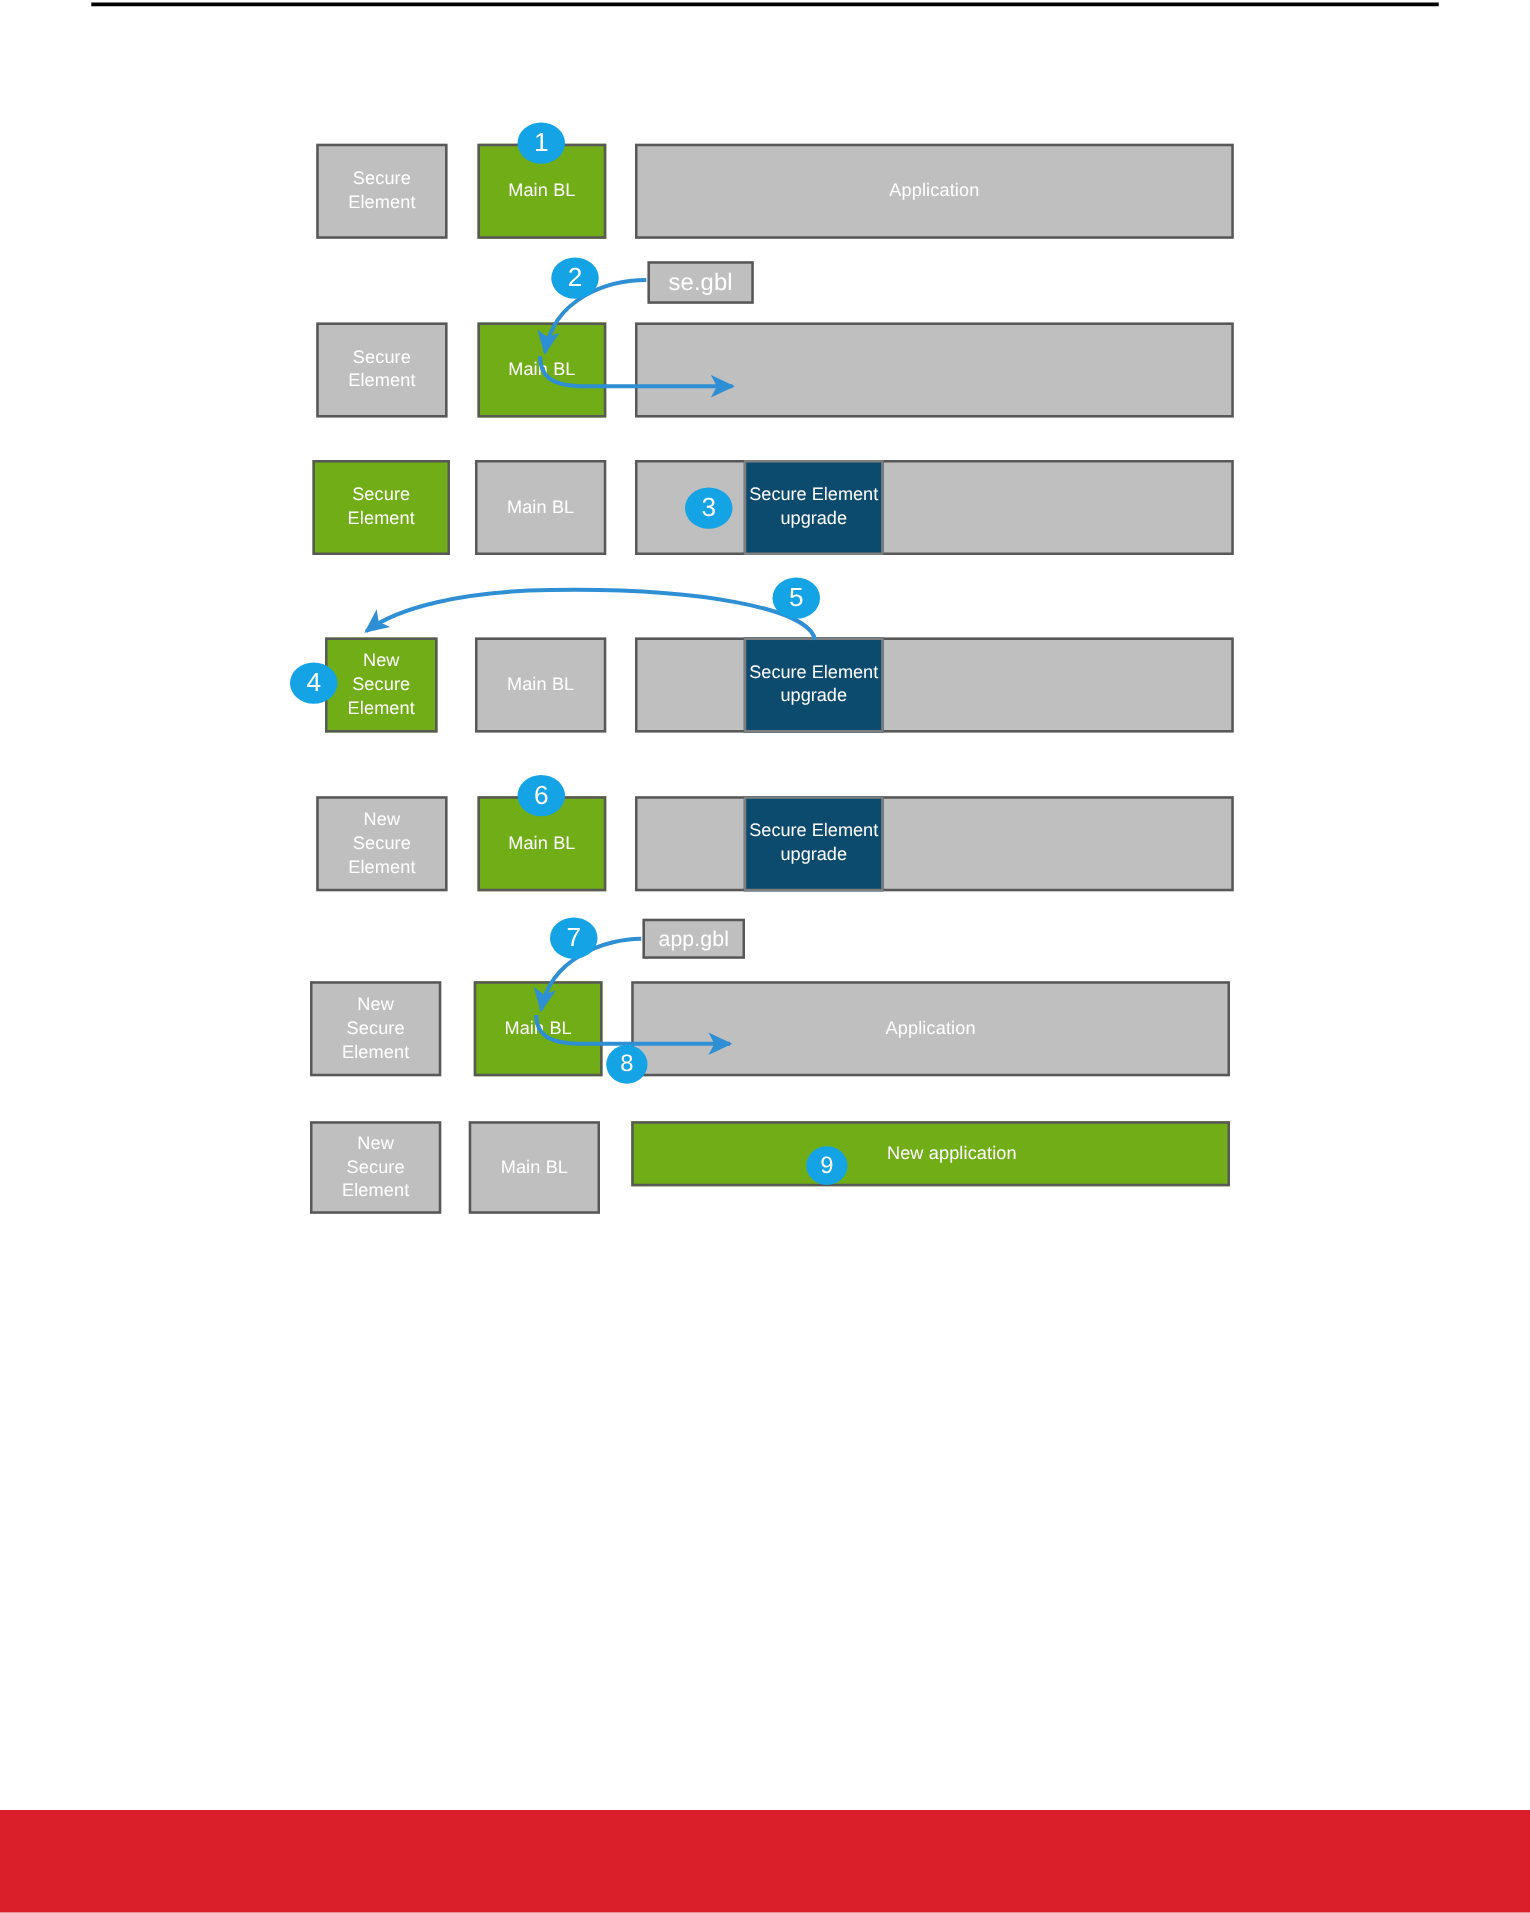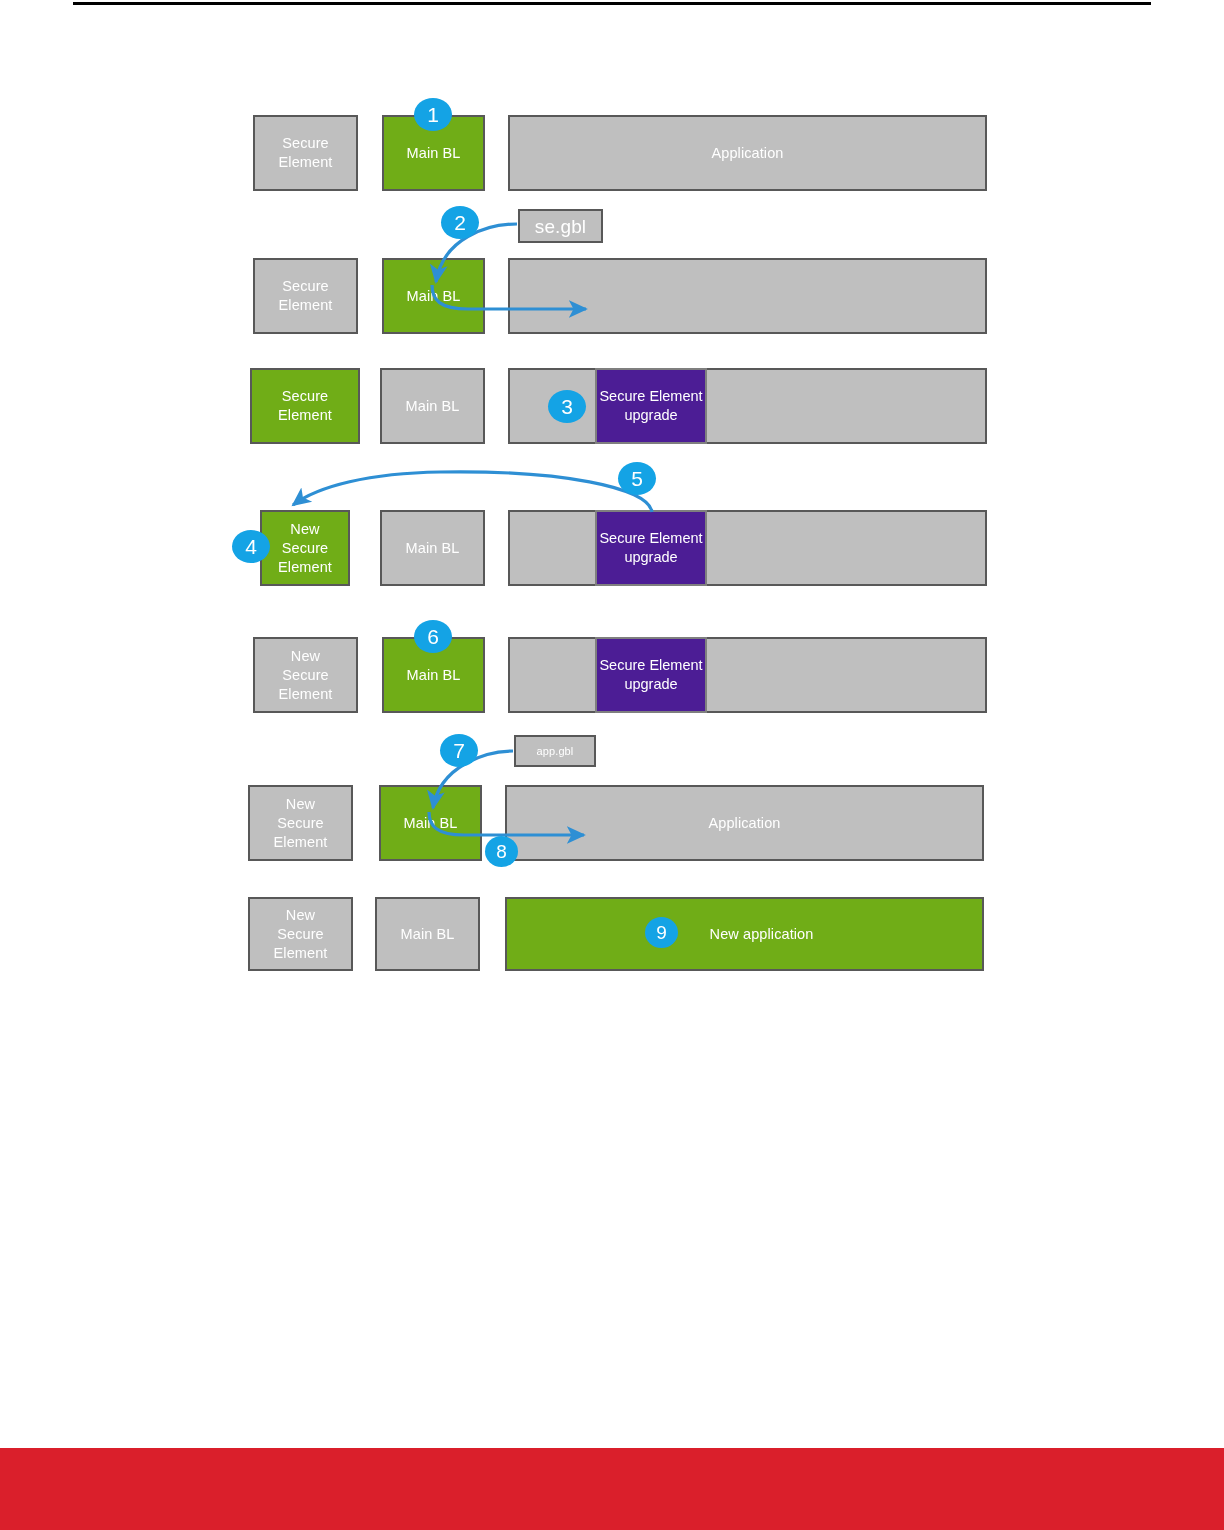--- a/index.html
+++ b/index.html
@@ -30,21 +30,21 @@
     letter-spacing:.1px;
   }
   .gray{background:#BFBFBF;}
   .green{background:#70AD17;}
   .block .lbl{display:block;white-space:pre-line;}
 
   
   .seg{
     position:absolute;box-sizing:border-box;
     border:2px solid #7F7F7F;
-    background:#4c1d95;
+    background:#0c4a6e;
     display:flex;align-items:center;justify-content:center;
     color:#ffffff;font-size:14.5px;line-height:19px;text-align:center;
   }
 
   
   .badge{
     position:absolute;
     width:38px;height:33px;
     border-radius:50%;
     background:#14A3E5;
@@ -177,41 +177,41 @@
         <span class="lbl">New
 Secure
 Element</span>
       </div>
       <div class="block green" style="left:379px;top:785px;width:103px;height:76px;">
         <span class="lbl">Main BL</span>
       </div>
       <div class="block gray" style="left:505px;top:785px;width:479px;height:76px;">
         <span class="lbl">Application</span>
       </div>
-      <div class="block gray" style="left:514px;top:735px;width:82px;height:32px;font-size:11px;">
+      <div class="block gray" style="left:514px;top:735px;width:82px;height:32px;font-size:17px;">
         <span class="lbl">app.gbl</span>
       </div>
       <div class="badge" style="left:440px;top:734px;">
         <span>7</span>
       </div>
       <div class="badge sm" style="left:485px;top:836px;">
         <span>8</span>
       </div>
     </div>
 
     <div class="row" style="top:0;">
       <div class="block gray" style="left:248px;top:897px;width:105px;height:74px;">
         <span class="lbl">New
 Secure
 Element</span>
       </div>
       <div class="block gray" style="left:375px;top:897px;width:105px;height:74px;">
         <span class="lbl">Main BL</span>
       </div>
-      <div class="block green" style="left:505px;top:897px;width:479px;height:74px;">
+      <div class="block green" style="left:505px;top:897px;width:479px;height:52px;">
         <span class="lbl" style="margin-left:34px;">New application</span>
       </div>
       <div class="badge sm" style="left:645px;top:917px;">
         <span>9</span>
       </div>
     </div>
 
     <svg class="arrows" viewBox="0 0 1224 1050" width="1224" height="1050">
       <defs>
         <marker id="ah" markerWidth="7" markerHeight="7" refX="5.4" refY="3.1" orient="auto" markerUnits="strokeWidth">

